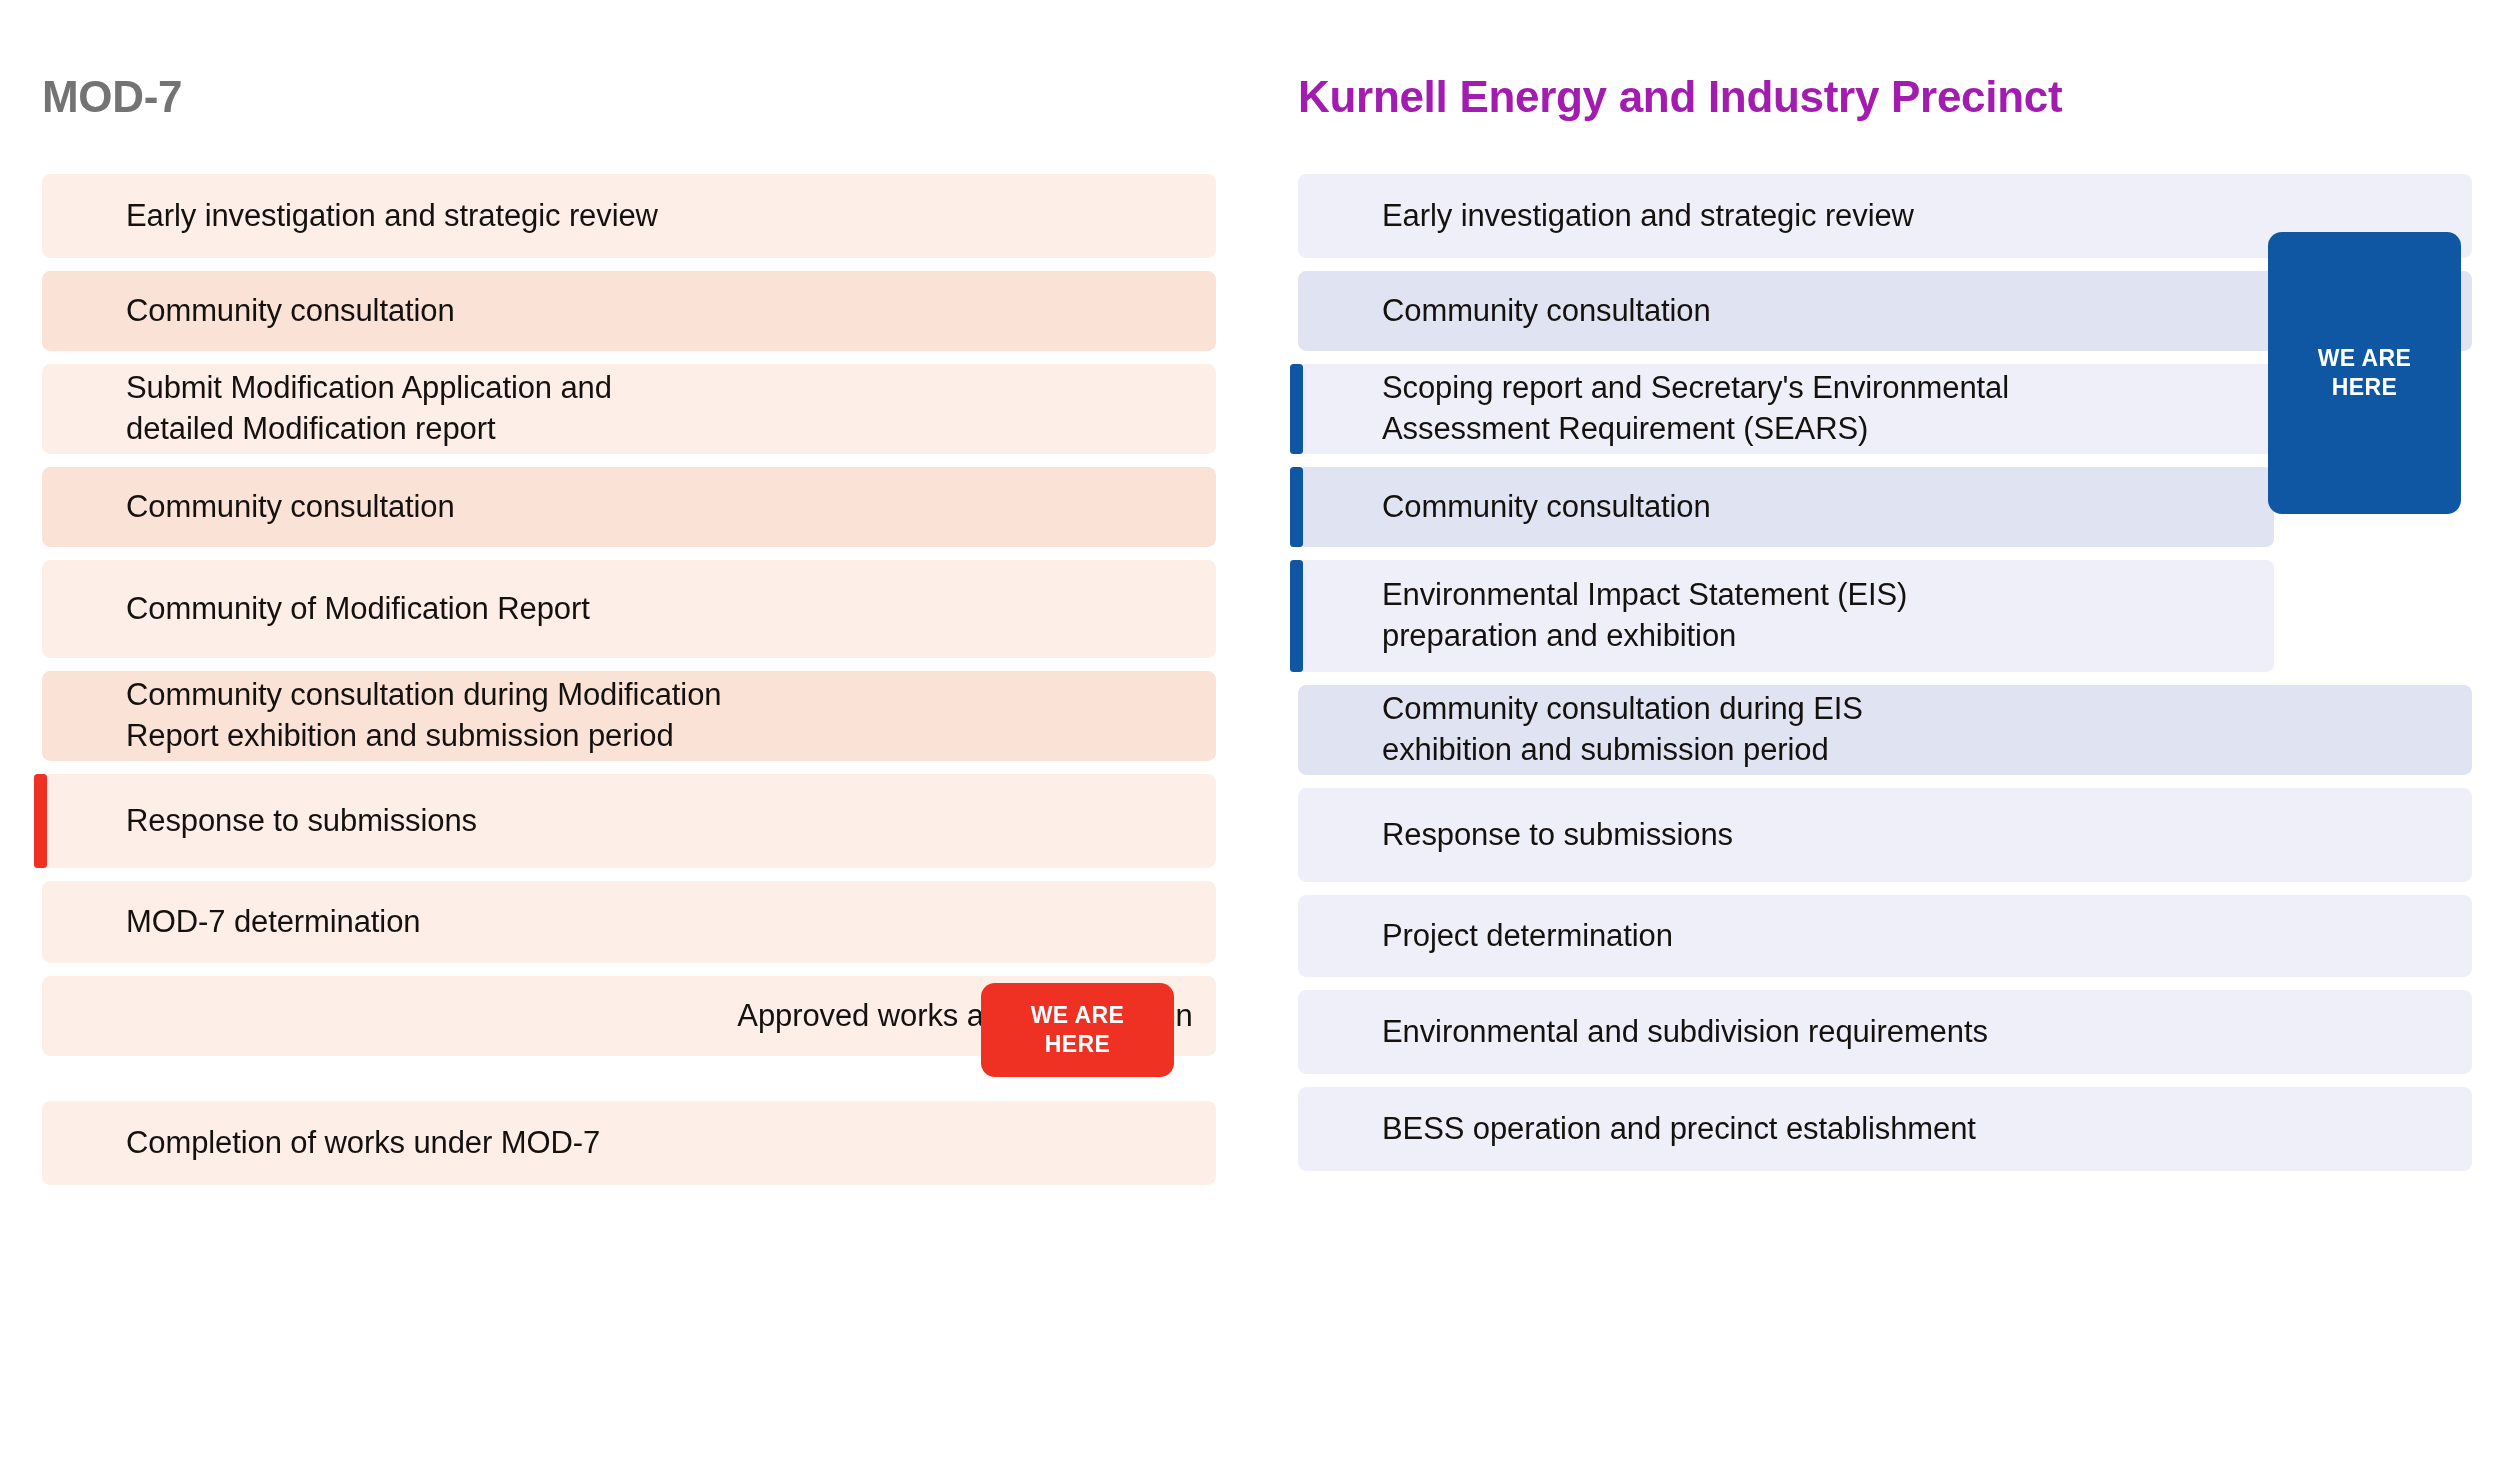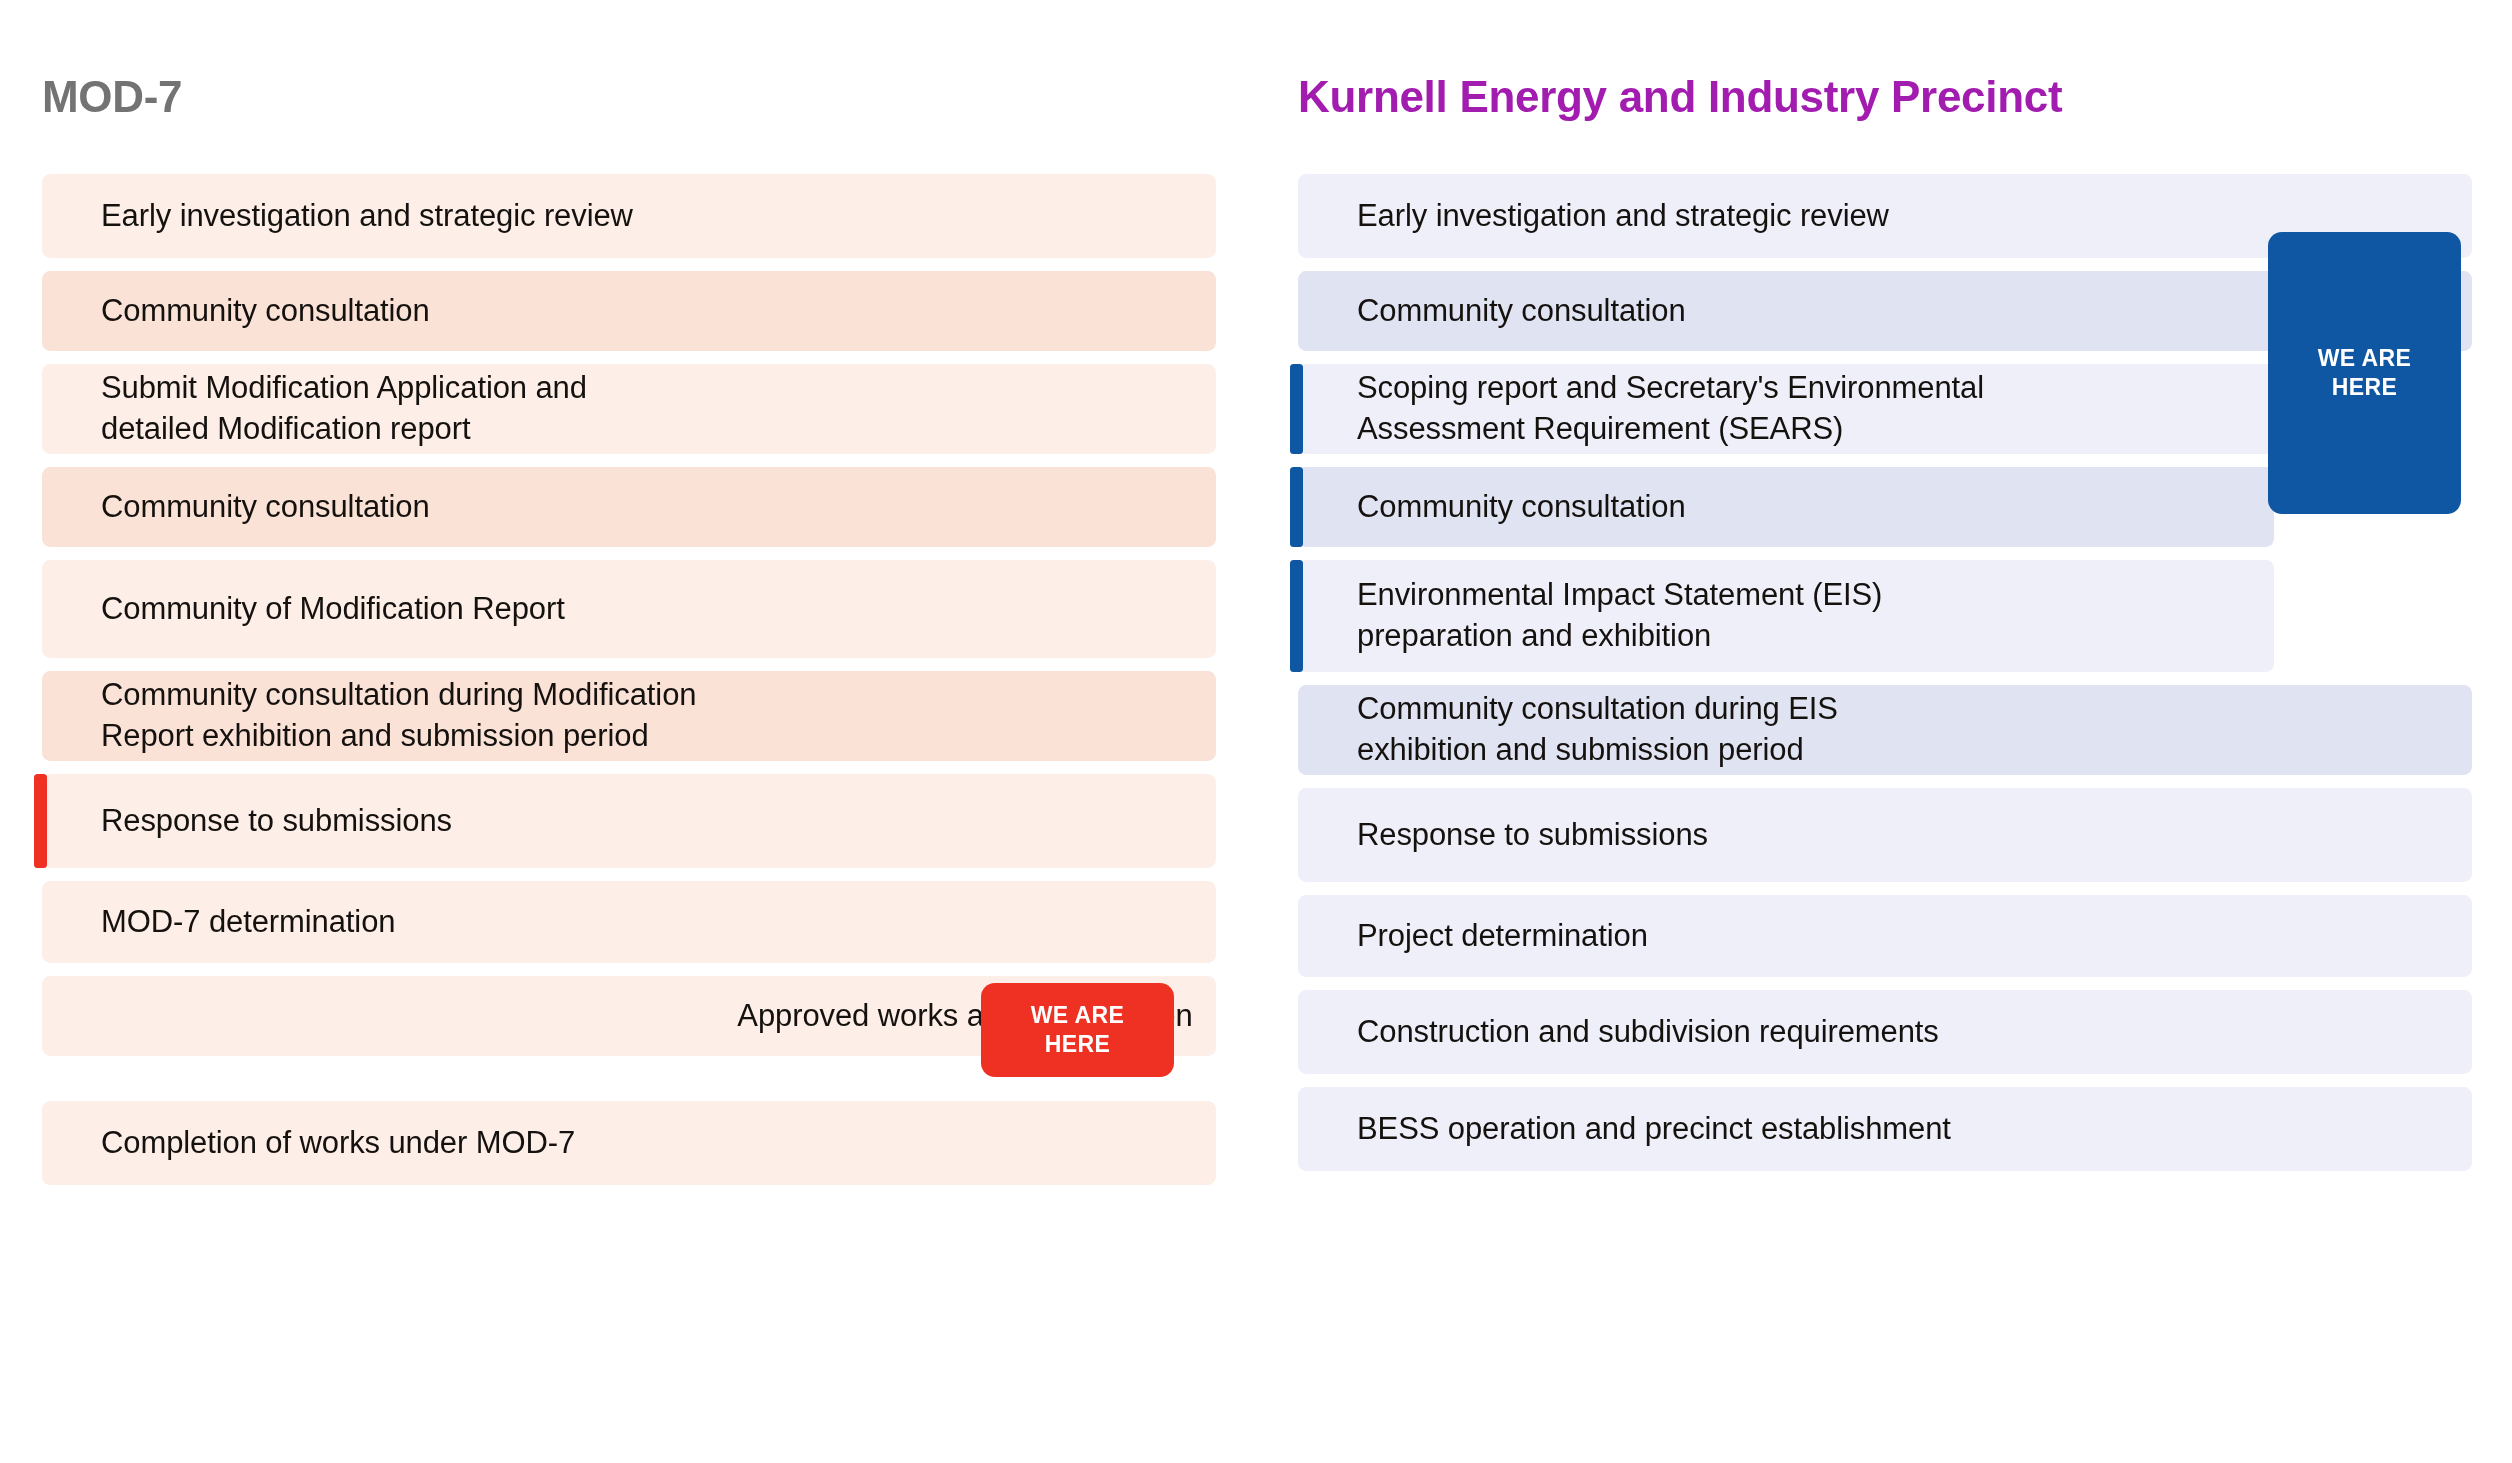--- a/index.html
+++ b/index.html
@@ -37,21 +37,21 @@
     box-sizing:border-box;
     border-radius:8.2px;
     margin-bottom:13px;
     display:flex;
     align-items:center;
   }
   .step-text{
     font-size:31px;
     line-height:1.32;
     color:#14110f;
-    padding-left:59px;
+    padding-left:84px;
     padding-right:23.4px;
     letter-spacing:-0.1px;
     white-space:pre-line;
   }
 
   
   #col-left .tone-a{background:#fdeee7;}
   #col-left .tone-b{background:#fbe2d7;}
   
   #col-right .tone-a{background:#eeeff8;}
@@ -174,21 +174,21 @@
           <div class="step-text">Community consultation during EIS
 exhibition and submission period</div>
         </div>
         <div class="step tone-a" style="height: 94px;">
           <div class="step-text">Response to submissions</div>
         </div>
         <div class="step tone-a" style="height: 82px;">
           <div class="step-text">Project determination</div>
         </div>
         <div class="step tone-a" style="height: 84px;">
-          <div class="step-text">Construction and subdivision requirements</div>
+          <div class="step-text">Environmental and subdivision requirements</div>
         </div>
         <div class="step tone-a" style="height: 84px;">
           <div class="step-text">BESS operation and precinct establishment</div>
         </div>
       </div>
 
     <div class="marker" id="marker-right">WE ARE
 HERE</div>
   </div>
 

